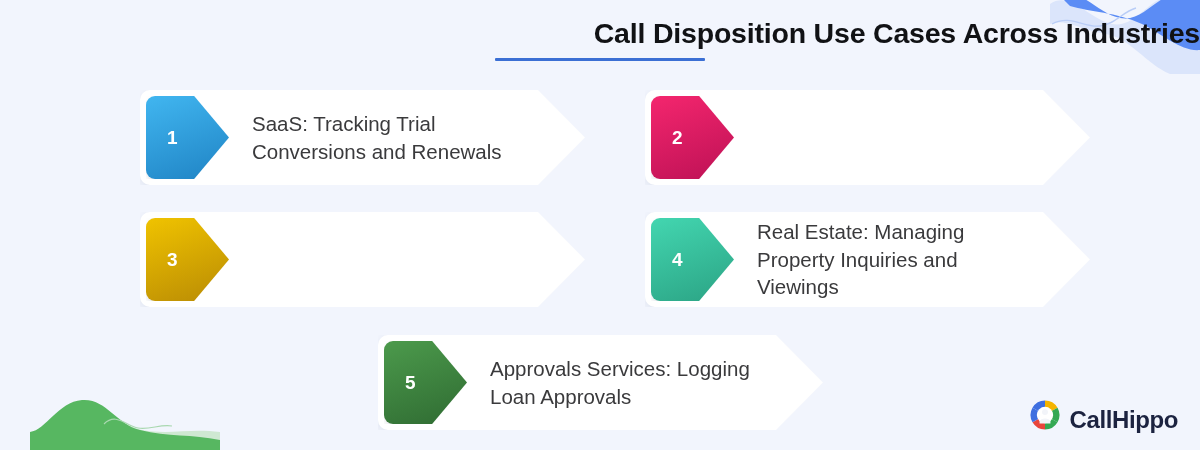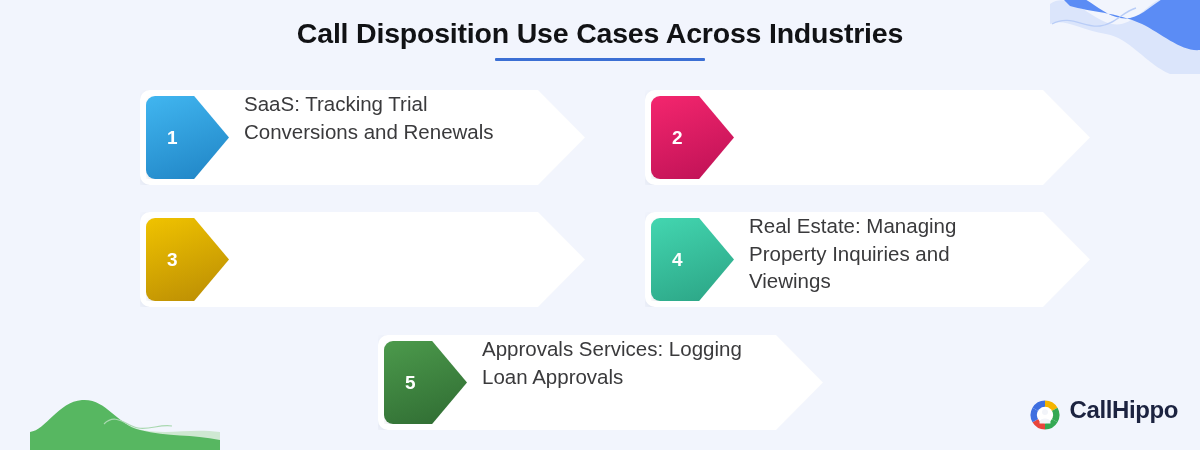--- a/index.html
+++ b/index.html
@@ -48,20 +48,21 @@
     width: 1200px;
     text-align: center;
   }
   .title {
     font-size: 28.5px;
     font-weight: bold;
     color: #111215;
     letter-spacing: -0.2px;
     line-height: 1.2;
     margin: 0;
+    text-align: right;
   }
   .title-underline {
     width: 210px;
     height: 3px;
     background: #3b6fd4;
     margin: 8px auto 0 auto;
     border-radius: 1px;
   }
 
   
@@ -105,25 +106,25 @@
     color: #ffffff;
     font-size: 19px;
     font-weight: bold;
     margin-left: 21px;
     line-height: 1;
     user-select: none;
   }
 
   .card-text {
     position: absolute;
-    left: 104px;
+    left: 112px;
     top: 0;
     height: 100%;
     display: flex;
-    align-items: flex-start;
+    align-items: center;
     padding-right: 54px;
     box-sizing: border-box;
   }
   .card-text span {
     font-size: 20.5px;
     color: #3a3a3c;
     line-height: 1.35;
     font-weight: normal;
   }
 
@@ -136,21 +137,21 @@
 
   .card-2 .card-text span,
   .card-4 .card-text span { line-height: 1.35; }
 
   
   .logo {
     position: absolute;
     right: 22px;
     bottom: 18px;
     display: flex;
-    align-items: flex-start;
+    align-items: flex-end;
     gap: 8px;
   }
   .logo-mark {
     width: 34px;
     height: 34px;
     flex: 0 0 34px;
   }
   .logo-text {
     font-size: 24px;
     font-weight: bold;

